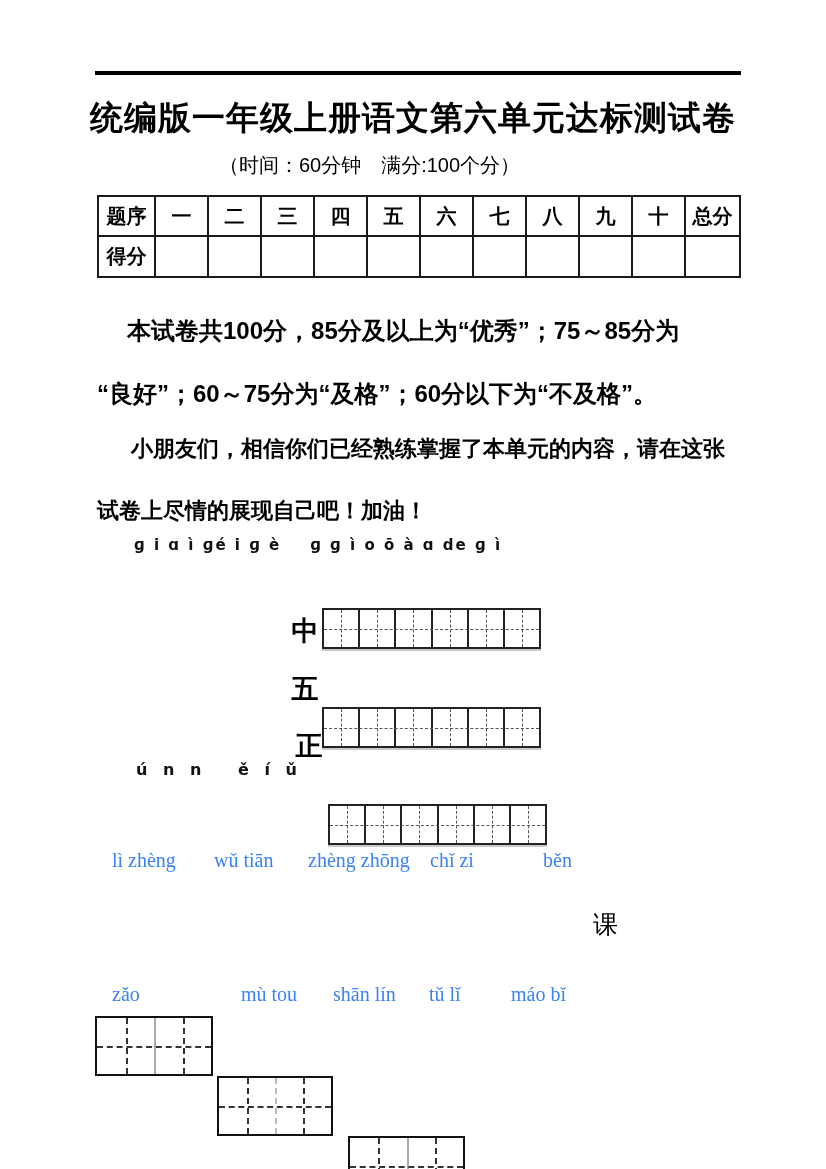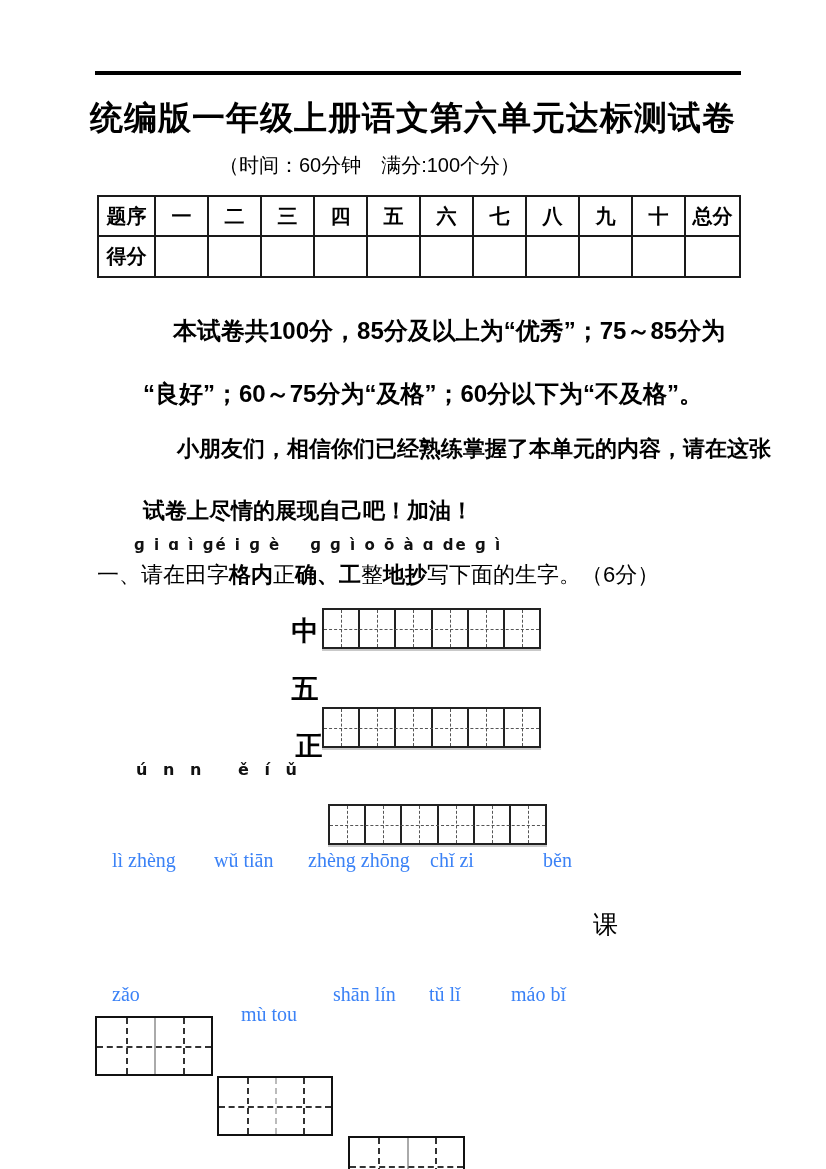--- a/index.html
+++ b/index.html
@@ -16,21 +16,21 @@
   .title{left:0;top:96px;width:826px;text-align:center;font-size:33px;font-weight:700;letter-spacing:1px;}
   .subtitle{left:0;top:152px;width:739px;text-align:center;font-size:20px;font-weight:400;}
 
   
   .score-table{left:97px;top:195px;border-collapse:collapse;table-layout:fixed;width:639px;padding-left:16px;}
   .score-table td{border:2px solid #1a1a1a;text-align:center;vertical-align:middle;
     font-size:20px;font-weight:700;padding:0;height:38px;}
   .score-table tr.score-row td{height:39px;}
 
   
-  .para{left:97px;width:645px;font-weight:700;margin-left:46px;}
+  .para{left:97px;width:645px;font-weight:700;}
   .p1{top:299px;font-size:24px;line-height:63px;}
   .p2{top:418px;font-size:22px;line-height:62px;}
   .indent1{padding-left:30px;}
   .indent2{padding-left:34px;}
   .pline{white-space:nowrap;}
 
   
   .pyoverlay{font-family:"DejaVu Sans",sans-serif;font-weight:700;color:#111;white-space:pre;}
   .ov1{left:134px;top:536px;font-size:15px;letter-spacing:2px;}
   .ov2{left:136px;top:760px;font-size:16px;letter-spacing:5px;}
@@ -127,21 +127,20 @@
     <div class="pline">“良好”；60～75分为“及格”；60分以下为“不及格”。</div>
   </div>
 
   <div class="abs para p2">
     <div class="pline indent2">小朋友们，相信你们已经熟练掌握了本单元的内容，请在这张</div>
     <div class="pline">试卷上尽情的展现自己吧！加油！</div>
   </div>
 
   <div class="abs pyoverlay ov1">ɡ i ɑ ì ɡé i ɡ è    ɡ ɡ ì o ō à ɑ de ɡ ì</div>
 
-  <div class="abs sec-heading h1"><span>一、请在田字</span><b>格内</b><span>正</span><b>确、</b><b>工</b><span>整</span><b>地抄</b><span>写下面的生字。（6分）</span></div>
 
   <div class="abs copy-char" style="left:288px;top:613px;">中</div>
   <div class="abs tz-grid" style="left:322px;top:608px;">
     <div class="tz-cell"></div>
     <div class="tz-cell"></div>
     <div class="tz-cell"></div>
     <div class="tz-cell"></div>
     <div class="tz-cell"></div>
     <div class="tz-cell"></div>
   </div>
@@ -190,18 +189,18 @@
   <div class="abs abox" style="left:348px;top:893px;width:117px;">
     <i class="v25"></i>
       <i class="v75"></i>
       <i class="mid"></i>
       <i class="hmid"></i>
   </div>
 
   <div class="abs printed-char" style="left:593px;top:908px;">课</div>
 
   <div class="abs pyword pyrow2" style="left:112px;">zǎo</div>
-  <div class="abs pyword pyrow2" style="left:241px;margin-top:20px;">mù tou</div>
+  <div class="abs pyword pyrow2" style="left:241px;">mù tou</div>
   <div class="abs pyword pyrow2" style="left:333px;">shān lín</div>
   <div class="abs pyword pyrow2" style="left:429px;">tǔ lǐ</div>
   <div class="abs pyword pyrow2" style="left:511px;font-family:Liberation Serif, serif;">máo bǐ</div>
 
 </div>
 
 </body></html>

